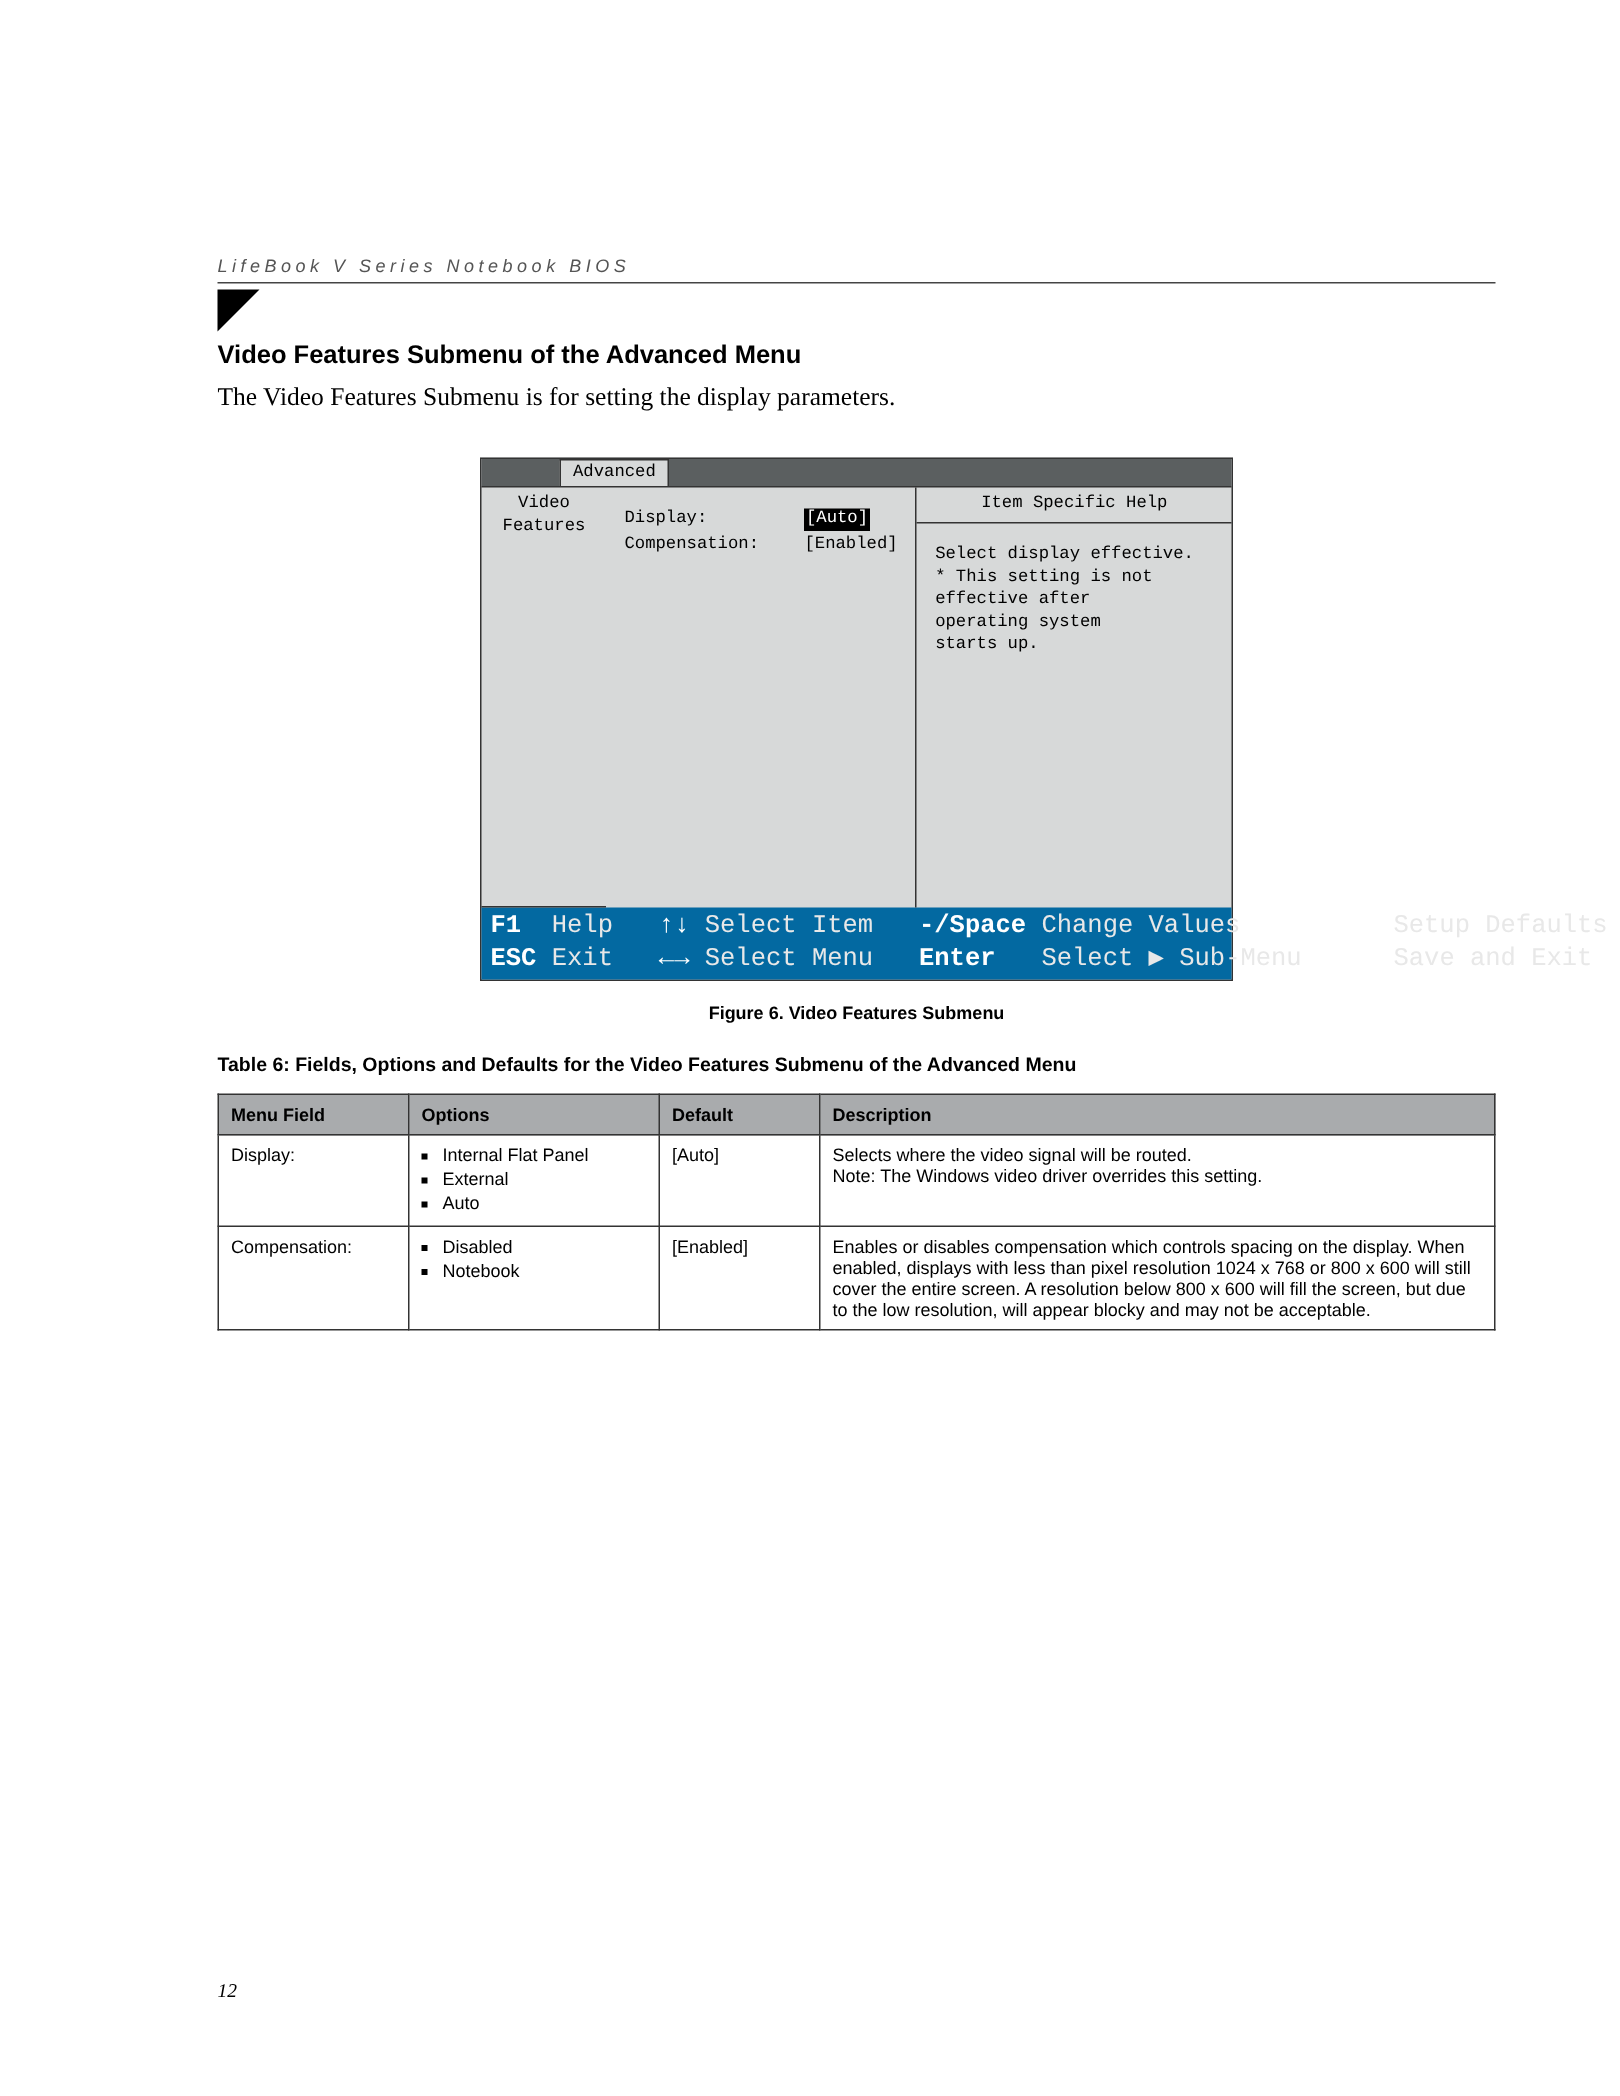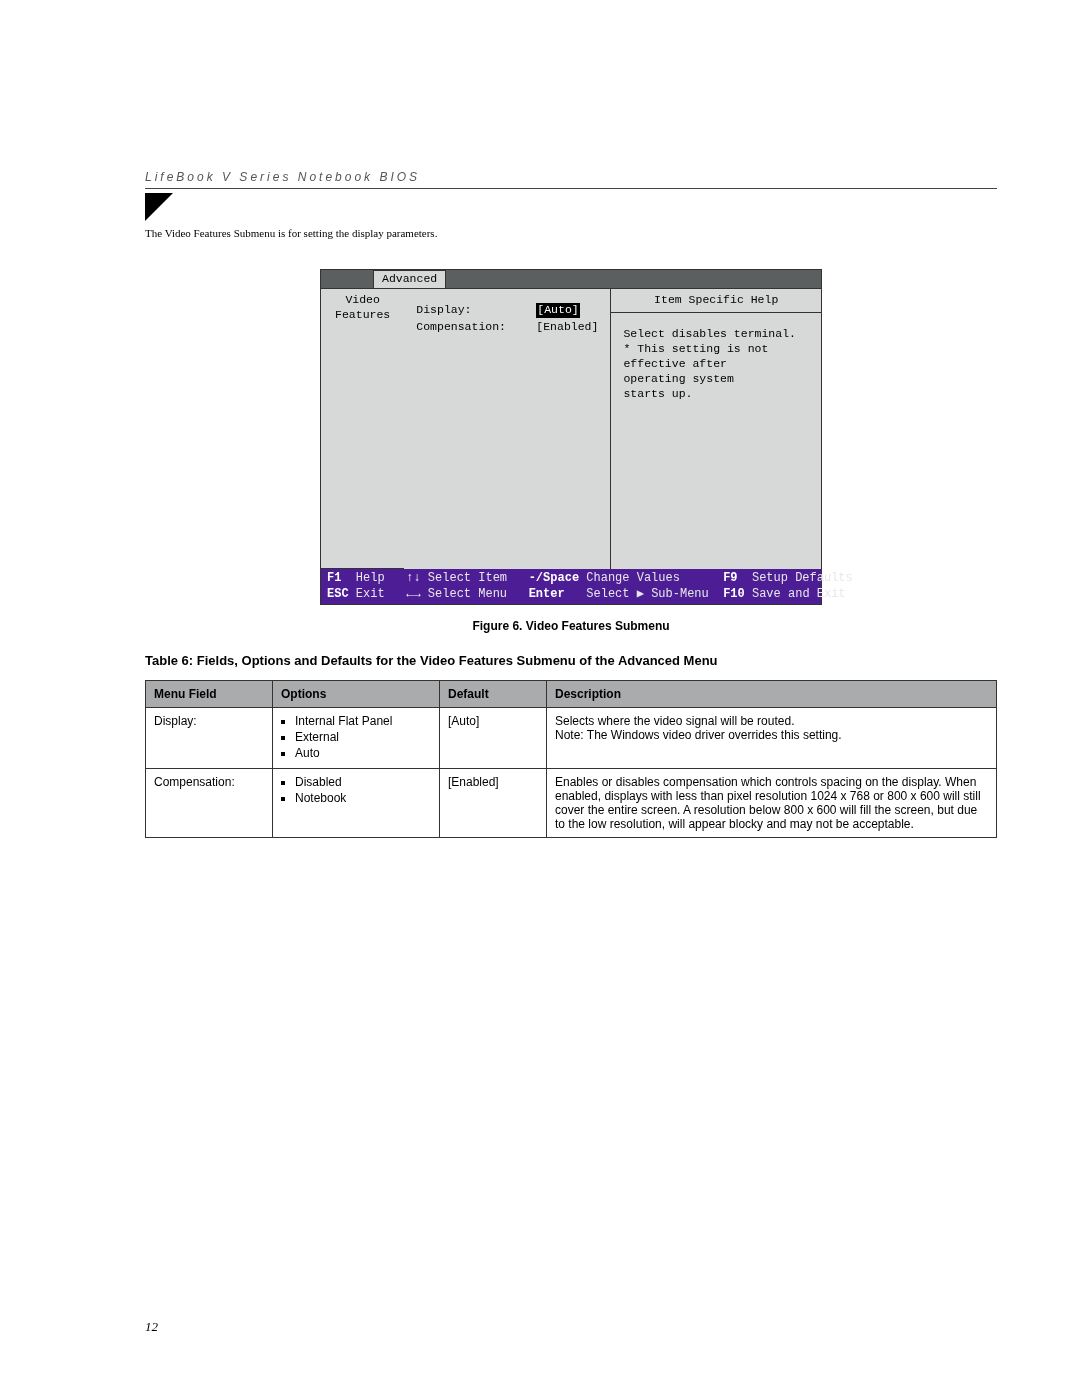--- a/index.html
+++ b/index.html
@@ -34,21 +34,21 @@
     margin-bottom: 6px;
   }
   .section-heading {
     font-family: Arial, Helvetica, sans-serif;
     font-weight: bold;
     font-size: 17px;
     margin: 0 0 8px 0;
   }
   .intro {
     font-family: Georgia, 'Times New Roman', serif;
-    font-size: 11px;
+    font-size: 17px;
     margin: 0 0 30px 0;
   }
 
   
   .bios {
     width: 500px;
     margin: 0 auto 14px auto;
     font-family: 'Courier New', monospace;
     font-size: 11.5px;
     line-height: 1.3;
@@ -104,24 +104,24 @@
   .field-value.selected {
     background: #000;
     color: #fff;
     padding: 0 1px;
   }
   .help-content {
     padding: 14px 12px;
     flex: 1;
   }
   .bios-footer {
-    background: #4c1d95;
+    background: #0369a1;
     color: #e8e8e8;
     padding: 2px 6px;
-    font-size: 12px;
+    font-size: 17px;
   }
   .bios-footer .row { display: flex; }
   .bios-footer .cell { white-space: pre; }
   .key-highlight { color: #fff; font-weight: bold; }
 
   .figure-caption {
     font-family: Arial, Helvetica, sans-serif;
     font-weight: bold;
     font-size: 12px;
     text-align: center;
@@ -174,20 +174,21 @@
     font-size: 13px;
   }
 </style>
 </head>
 <body>
 
 <div class="page">
   <div class="running-header">LifeBook V Series Notebook BIOS</div>
   <div class="corner-tri"></div>
 
+  <h2 class="section-heading">Video Features Submenu of the Advanced Menu</h2>
   <p class="intro">The Video Features Submenu is for setting the display parameters.</p>
 
   <div class="bios">
     <div class="bios-menubar">
       <div class="spacer"></div>
       <div class="bios-tab">Advanced</div>
     </div>
     <div class="bios-body">
       <div class="bios-left">
         <div class="section-title">Video Features</div>
@@ -198,21 +199,21 @@
           </div>
           <div class="field-row">
             <span class="field-label">Compensation:</span>
             <span class="field-value">[Enabled]</span>
           </div>
         </div>
       </div>
       <div class="bios-right">
         <div class="section-title">Item Specific Help</div>
         <div class="help-content">
-          <div>Select disables terminal.</div>
+          <div>Select display effective.</div>
           <div></div>
           <div>* This setting is not</div>
           <div>effective after</div>
           <div>operating system</div>
           <div>starts up.</div>
         </div>
       </div>
     </div>
     <div class="bios-footer">
       <div class="row">

